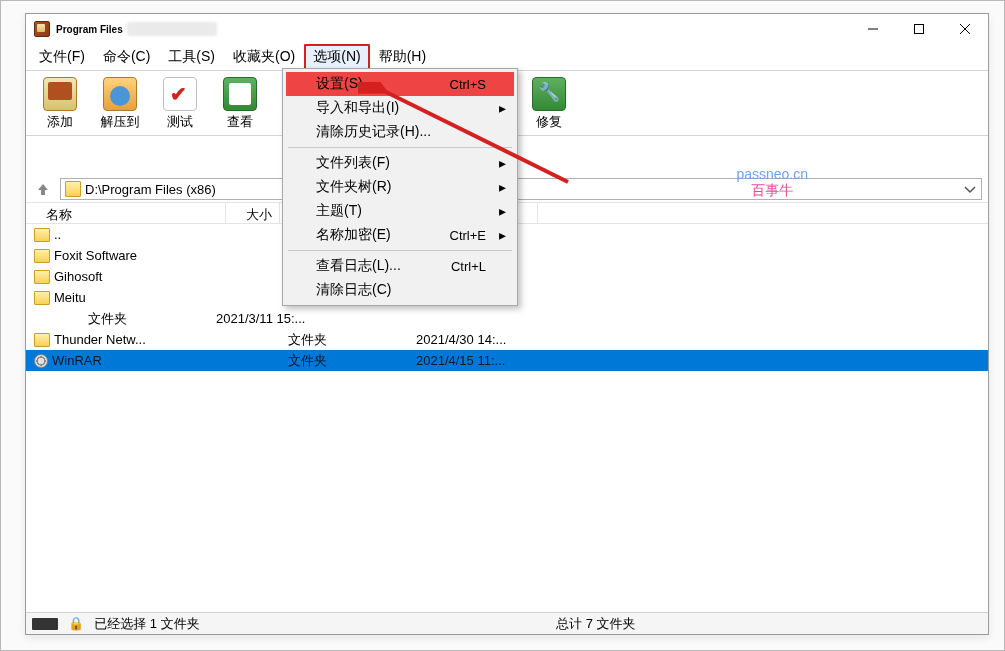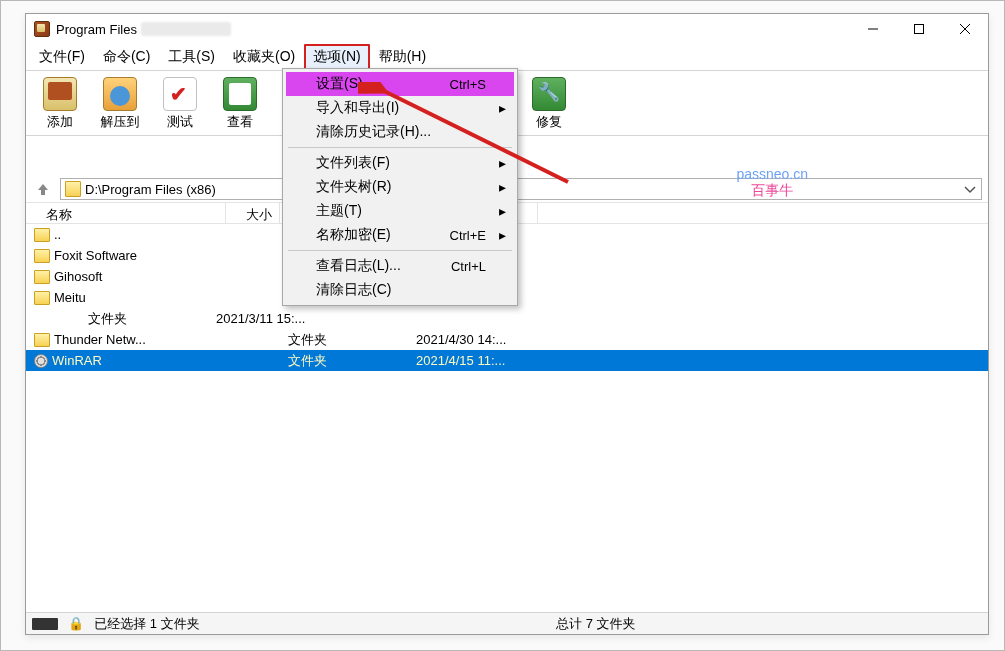--- a/index.html
+++ b/index.html
@@ -3,21 +3,21 @@
 <meta charset="utf-8">
 <style>
   * { box-sizing: border-box; }
   html, body { margin: 0; padding: 0; font-family: "Segoe UI", "Microsoft YaHei", Tahoma, sans-serif; font-size: 13px; color: #000; }
   .frame { position: relative; width: 1005px; height: 651px; background: #fafafa; border: 1px solid #b8b8b8; }
   .window { position: absolute; left: 24px; top: 12px; width: 964px; height: 622px; background: #ffffff; border: 1px solid #9b9b9b; box-shadow: 0 3px 8px rgba(0,0,0,.08); display: flex; flex-direction: column; }
   
   .titlebar { height: 30px; display: flex; align-items: center; padding: 0 0 0 8px; }
   .titlebar .appicon { width: 16px; height: 16px; margin-right: 6px; background: linear-gradient(135deg,#b05020 0%,#8b3a17 100%); border:1px solid #5a2c10; border-radius:2px; position:relative; }
   .titlebar .appicon:after{content:"";position:absolute;left:2px;top:2px;width:8px;height:8px;background:linear-gradient(#f3e6b3,#d9c06a);border-radius:1px;}
-  .titlebar .title { font-size: 13px; }
+  .titlebar .title { font-size: 10px; font-weight: bold; }
   .titlebar .blur { width: 90px; height: 14px; margin-left: 4px; background: #eaeaea; filter: blur(1px); border-radius:2px;}
   .winbtns { margin-left: auto; display: flex; height: 100%; }
   .winbtn { width: 46px; display: flex; align-items: center; justify-content: center; }
   .winbtn svg { stroke: #000; }
   
   .menubar { height: 26px; display: flex; align-items: center; padding: 0 4px; position: relative; z-index: 5; }
   .menuitem { padding: 3px 8px; font-size: 14px; border: 1px solid transparent; border-radius:1px;}
   .menuitem.highlight { border: 2px solid #d52020; background: #e8f0fb; padding: 2px 7px; position:relative;}
   
   .toolbar { height: 66px; border-top: 1px solid #d4d4d4; border-bottom: 1px solid #d4d4d4; display: flex; align-items: flex-start; padding: 2px 4px; background: #fff; }
@@ -41,33 +41,33 @@
   .addrbox { flex:1; height:22px; border:1px solid #b0b0b0; background:#fff; display:flex; align-items:center; padding:0 4px; gap:4px; position:relative;}
   .addrbox .foldericon { width:16px;height:16px;background:linear-gradient(#fff1a8,#f7d154);border:1px solid #c9a021;border-radius:1px;}
   .addrbox .caret{position:absolute;right:4px;top:3px;}
   
   .listhdr { height: 22px; display: flex; border-top:1px solid #e4e4e4; border-bottom:1px solid #e4e4e4; background:#fff;}
   .listhdr .col { padding: 3px 20px; border-right:1px solid #e4e4e4; font-size:13px; overflow:hidden; white-space:nowrap;}
   .c-name{width:200px;} .c-size{width:54px;text-align:left;} .c-type{width:128px;} .c-date{width:130px;}
   .filelist { flex:1; overflow:auto; background:#fff;}
   .row { height:21px; display:flex; align-items:center; font-size:13px;}
   .row .cell{padding:0 8px;overflow:hidden;white-space:nowrap;text-overflow:ellipsis;}
-  .row.sel{background:#0078d7;color:#fef9c3;}
+  .row.sel{background:#0078d7;color:#0f172a;}
   .row .fdicon{width:16px;height:14px;background:linear-gradient(#fff1a8,#f7d154);border:1px solid #c9a021;border-radius:1px;margin-right:4px;flex-shrink:0;}
   .row .cdicon{width:14px;height:14px;background:radial-gradient(circle,#e0e0e0 35%,#888 36%,#888 55%,#e0e0e0 56%);border:1px solid #888;border-radius:50%;margin-right:4px;flex-shrink:0;}
   .row .c-name{display:flex;align-items:center;}
   
   .statusbar { height:22px;border-top:1px solid #d4d4d4;display:flex;align-items:center;font-size:13px;padding:0 6px;gap:10px;background:#f5f5f5;}
   .statusbar .sicon{width:26px;height:12px;background:#333;border-radius:1px;}
   .statusbar .lockicon{color:#666;}
   .statusbar .mid{flex:1;}
   
   .dropdown { position:absolute; left:256px; top:54px; width:236px; background:#f1f1f1; border:1px solid #a8a8a8; box-shadow:3px 3px 6px rgba(0,0,0,.25); padding:3px; z-index:20;}
   .ditem{height:24px;display:flex;align-items:center;padding:0 28px 0 30px;font-size:14px;position:relative;}
-  .ditem.hl{background:#d946ef;justify-content:space-between;}
+  .ditem.hl{background:#ef4444;justify-content:space-between;}
   .ditem .short{margin-left:auto;font-size:13px;}
   .ditem .sub{position:absolute;right:8px;}
   .dsep{height:1px;background:#c8c8c8;margin:3px 2px;}
   
   .arrow-svg{position:absolute;left:332px;top:68px;width:230px;height:110px;z-index:25;pointer-events:none;}
   
   .watermark{position:absolute;right:180px;top:152px;text-align:center;color:#6ea2f6;font-size:14px;z-index:3;}
   .watermark .cn{color:#ec4899;}
 </style>
 </head>

